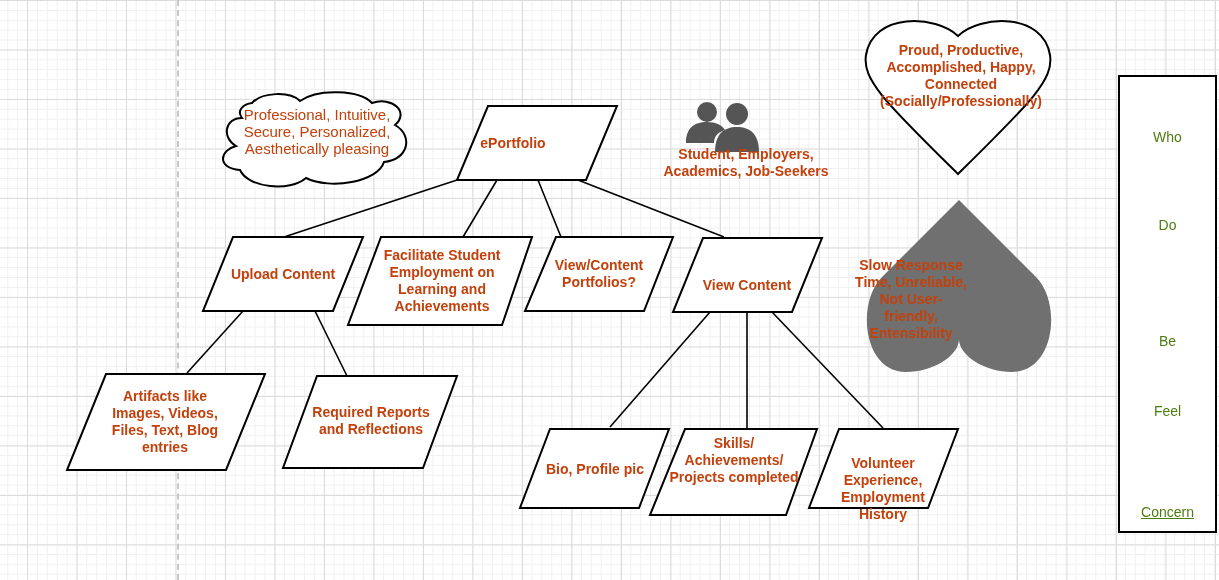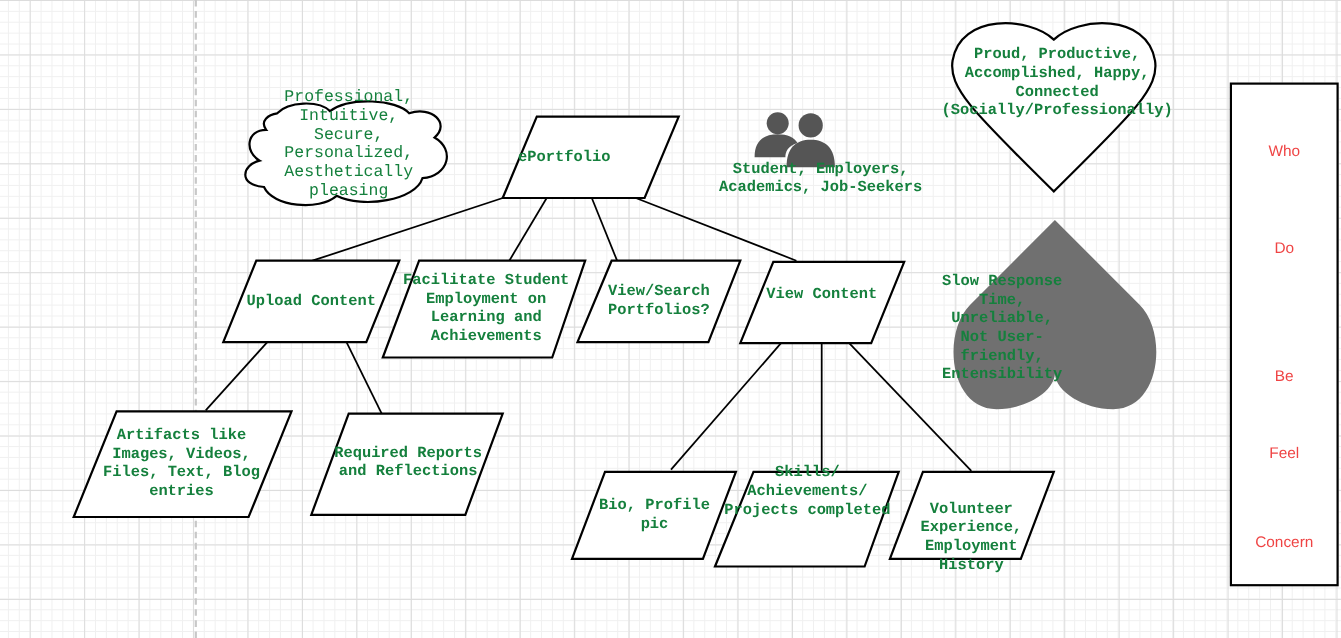--- a/index.html
+++ b/index.html
@@ -15,31 +15,30 @@
     background-position: 27px 0, 0 0, 27px 0, 0 0;
     font-family: "Liberation Sans", sans-serif;
   }
   .page-break {
     position:absolute; left:177px; top:0; width:0; height:580px;
     border-left:2px dashed #c8c8c8;
   }
   svg.canvas { position:absolute; left:0; top:0; }
   .lbl {
     position:absolute; display:flex; align-items:center; justify-content:center;
-    text-align:center; font-weight:bold; color:#15803d; font-size:14px; line-height:17px;
+    text-align:center; font-weight:bold; color:#c2410c; font-size:14px; line-height:17px;
     white-space:pre-line;
-    font-family:Liberation Mono, monospace;
   }
   .lbl.small { font-size:15px; line-height:17px; font-weight:normal; }
   .legend-box {
     position:absolute; left:1118px; top:75px; width:99px; height:458px;
     border:2px solid #000; background:#fff; box-sizing:border-box;
   }
   .legend-lbl {
-    position:absolute; width:99px; text-align:center; font-size:14px; color:#ef4444;
+    position:absolute; width:99px; text-align:center; font-size:14px; color:#4d7c0f;
     left:1118px;
   }
 </style>
 </head>
 <body>
 
 <div class="page-break"></div>
 
 <svg class="canvas" width="1219" height="580">
 
@@ -113,31 +112,31 @@
   <path fill="#fff" stroke="#000" stroke-width="2" d="M 1168,359 C 1176,348 1192,350 1192,364 C 1192,374 1180,384 1168,398 C 1156,384 1144,374 1144,364 C 1144,350 1160,348 1168,359 Z"></path>
   <path fill="#707070" d="M 1168,448 L 1192,473 C 1203,484 1199,502 1185,502 C 1176,502 1169,497 1168,492 C 1167,497 1160,502 1151,502 C 1137,502 1133,484 1144,473 Z"></path>
 </svg>
 
 <div class="lbl" style="left:448px;top:120px;width:130px;height:46px;">ePortfolio</div>
 <div class="lbl" style="left:210px;top:250px;width:146px;height:48px;text-align:right;">Upload Content</div>
 <div class="lbl" style="left:360px;top:243px;width:164px;height:76px;">Facilitate Student
 Employment on
 Learning and
 Achievements</div>
-<div class="lbl" style="left:534px;top:250px;width:130px;height:48px;">View/Search
+<div class="lbl" style="left:534px;top:250px;width:130px;height:48px;">View/Content
 Portfolios?</div>
-<div class="lbl" style="left:680px;top:244px;width:134px;height:48px;">View Content</div>
+<div class="lbl" style="left:680px;top:261px;width:134px;height:48px;">View Content</div>
 <div class="lbl" style="left:86px;top:380px;width:158px;height:84px;">Artifacts like
 Images, Videos,
 Files, Text, Blog
 entries</div>
 <div class="lbl" style="left:296px;top:396px;width:150px;height:50px;">Required Reports
 and Reflections</div>
 <div class="lbl" style="left:530px;top:446px;width:130px;height:46px;">Bio, Profile pic</div>
-<div class="lbl" style="left:656px;top:418px;width:156px;height:58px;">Skills/
+<div class="lbl" style="left:656px;top:431px;width:156px;height:58px;">Skills/
 Achievements/
 Projects completed</div>
 <div class="lbl" style="left:818px;top:434px;width:130px;height:70px;margin-top:20px;">Volunteer
 Experience,
 Employment
 History</div>
 
 <div class="lbl small" style="left:232px;top:104px;width:170px;height:54px;">Professional, Intuitive,
 Secure, Personalized,
 Aesthetically pleasing</div>
@@ -151,13 +150,13 @@
 Time, Unreliable,
 Not User-
 friendly,
 Entensibility</div>
 
 <div class="legend-box"></div>
 <div class="legend-lbl" style="top:129px;">Who</div>
 <div class="legend-lbl" style="top:217px;">Do</div>
 <div class="legend-lbl" style="top:305px;margin-top:28px;">Be</div>
 <div class="legend-lbl" style="top:403px;">Feel</div>
-<div class="legend-lbl" style="top:484px;">Concern</div>
+<div class="legend-lbl" style="top:504px;text-decoration:underline;">Concern</div>
 
 </body></html>

